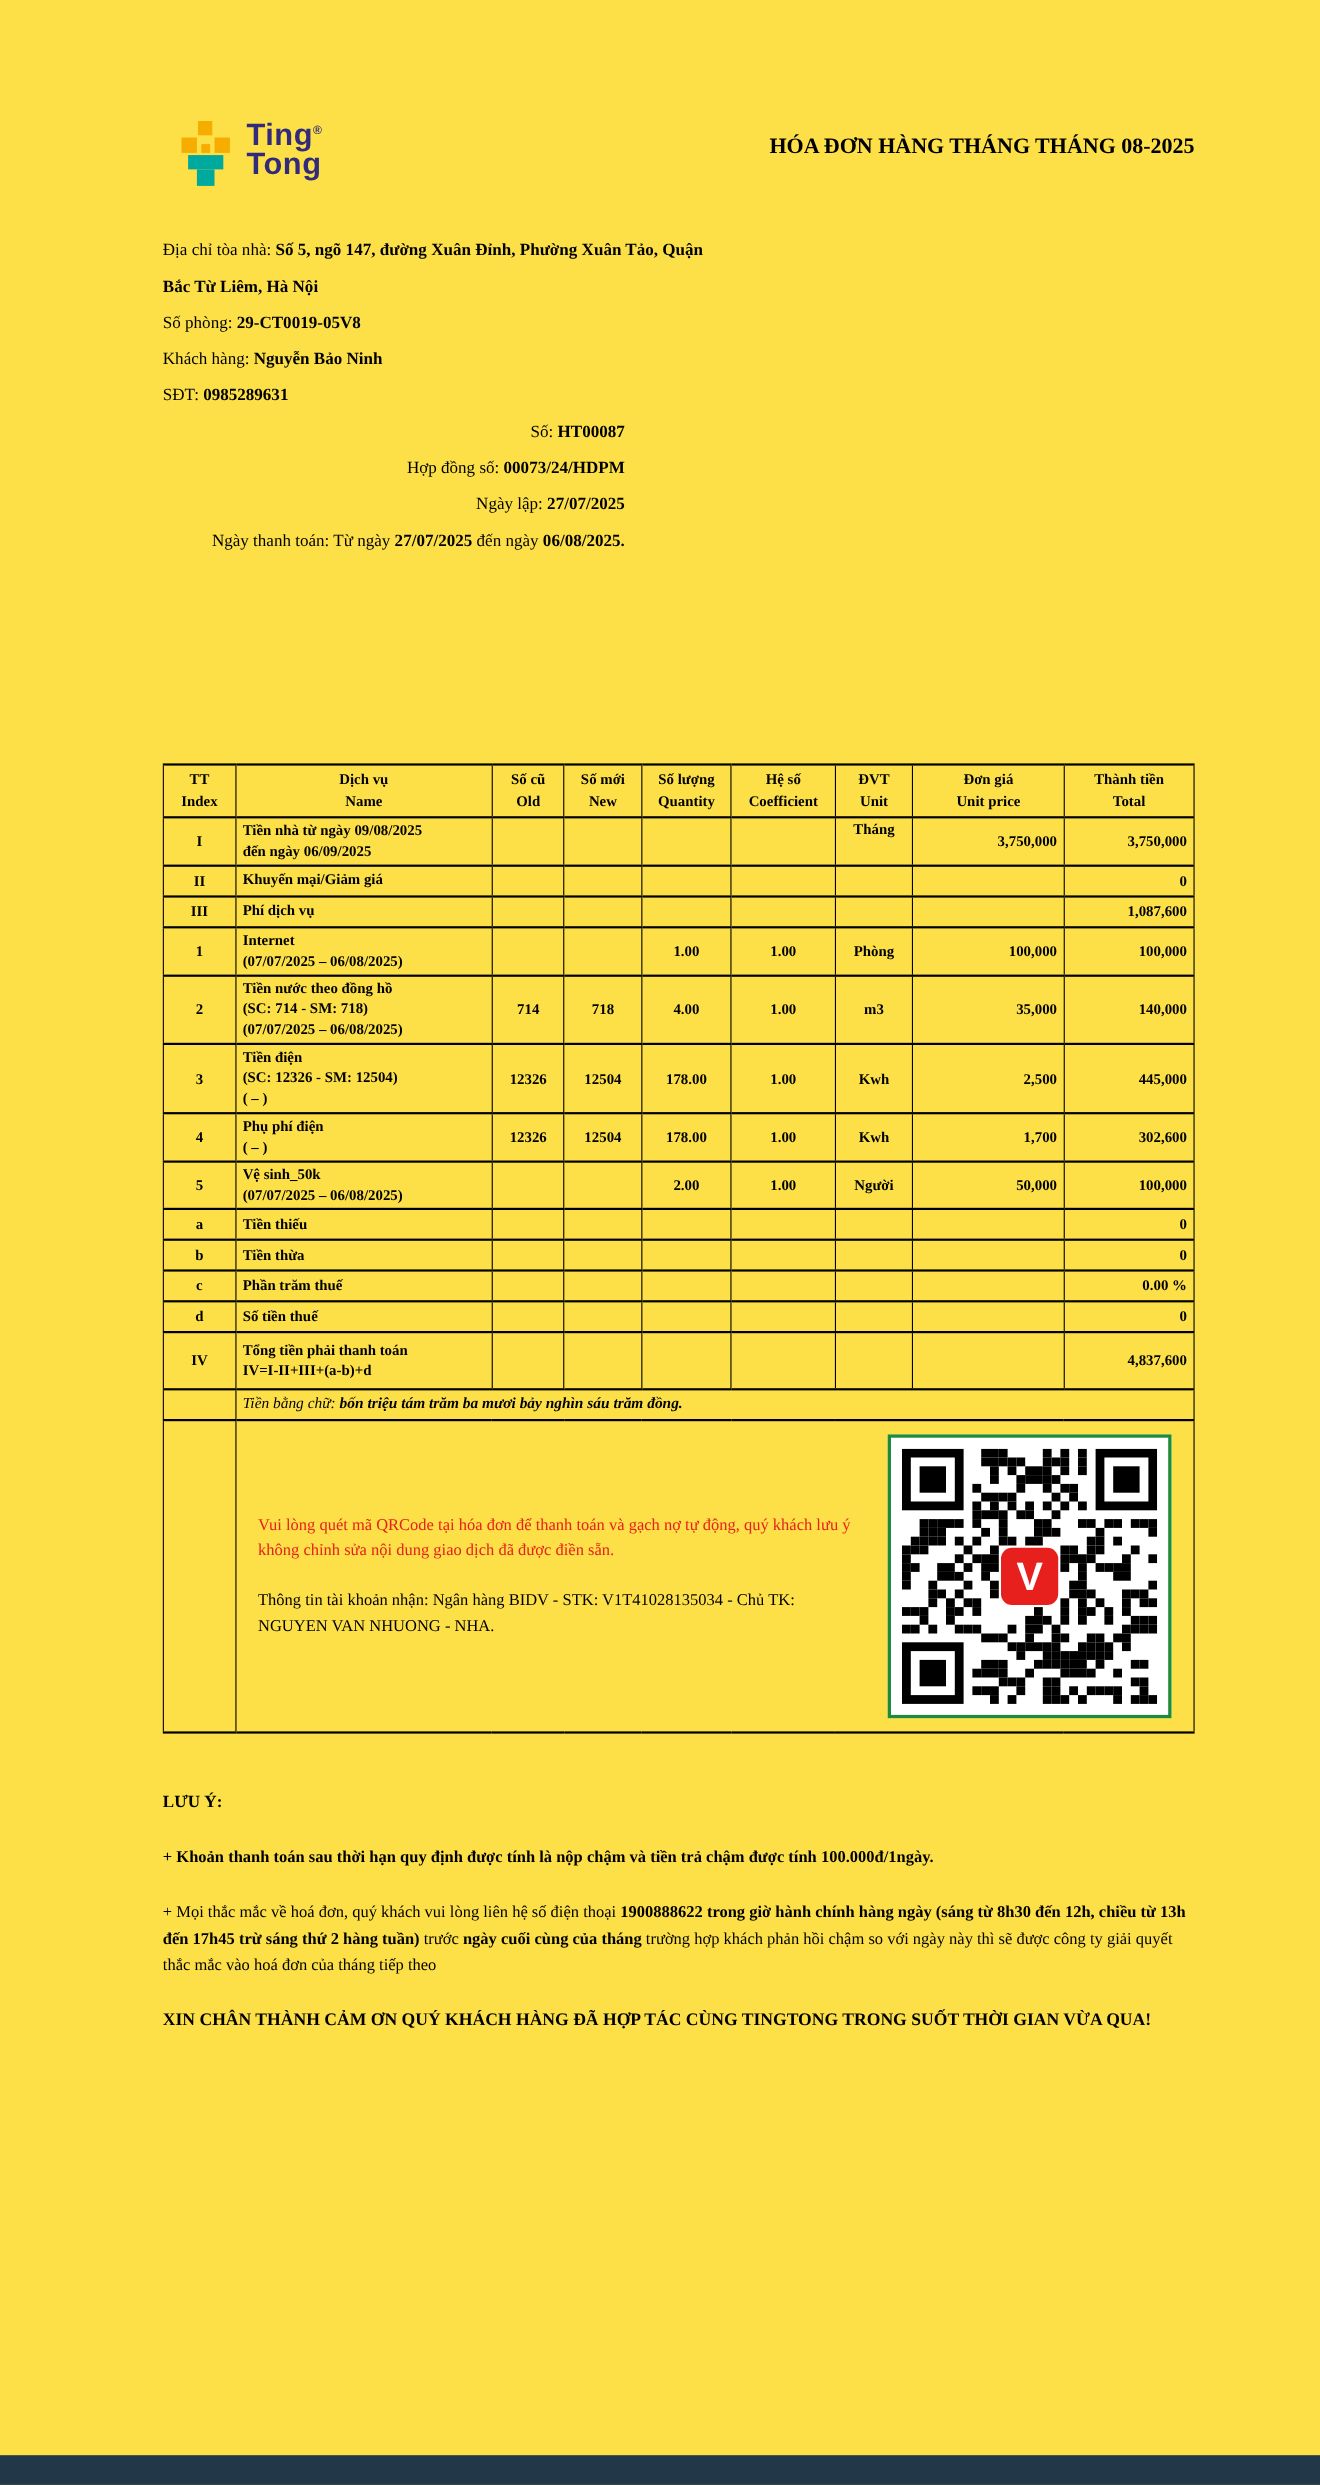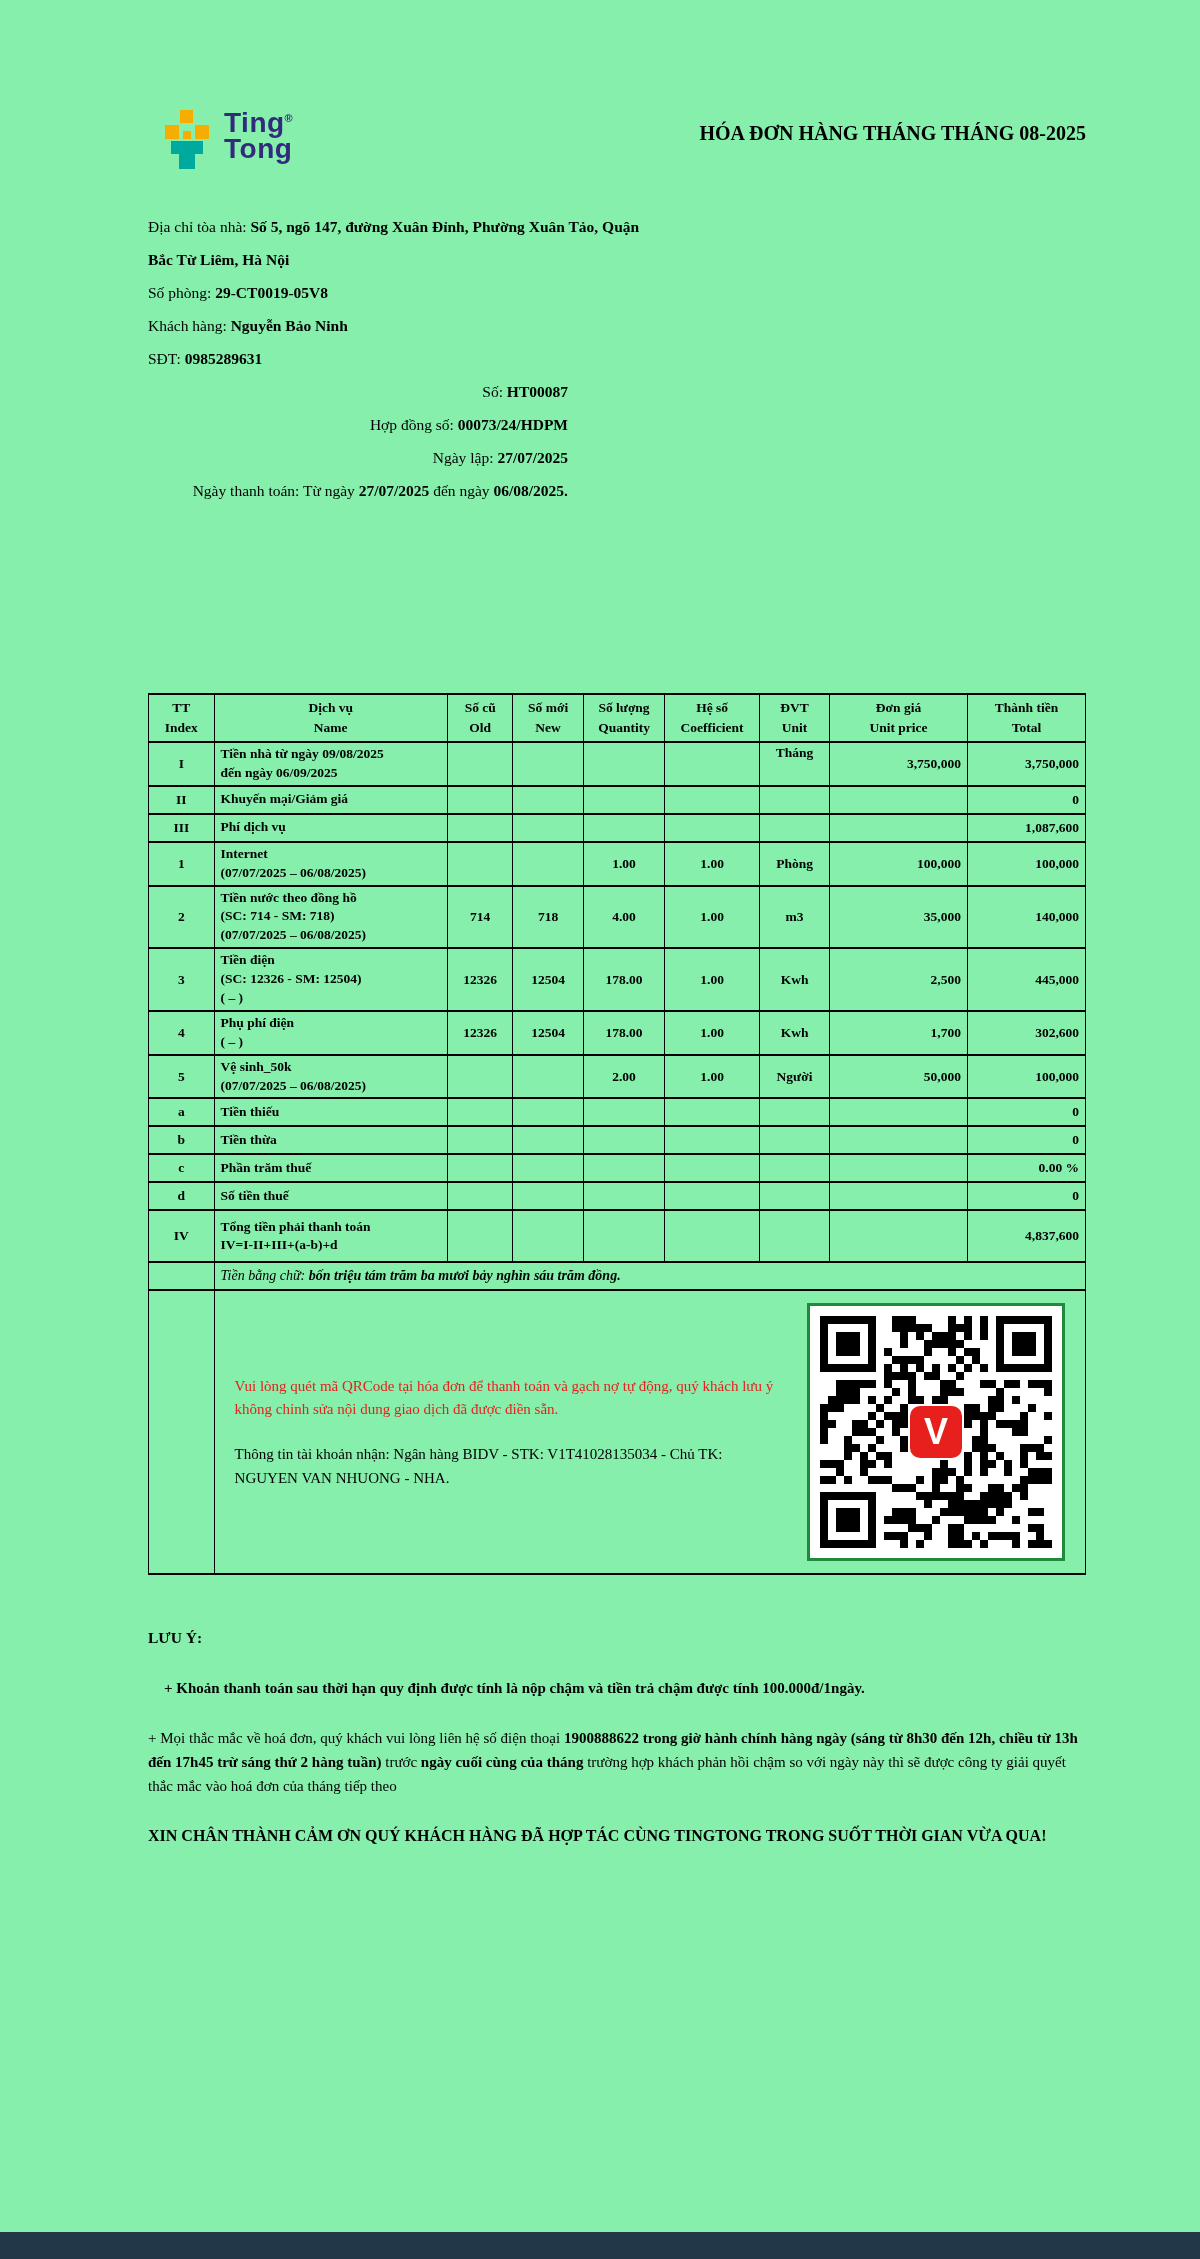--- a/index.html
+++ b/index.html
@@ -1,19 +1,19 @@
 <!DOCTYPE html>
 <html><head>
 <meta charset="utf-8">
 <style>
   html,body{margin:0;padding:0;background:#ffffff;}
   .page{
     position:relative;
     width:1200px;height:2259px;
-    background:#86efac;
+    background:#fde047;
     font-family:"Liberation Serif", serif;
     color:#000;
     overflow:hidden;
   }
   .content{position:absolute;left:148px;top:110px;width:938px;}
 
   
   .hdr{display:flex;justify-content:space-between;align-items:flex-start;}
   .logo{display:flex;align-items:flex-start;gap:10px;margin-left:12px;}
   .logo-text{
@@ -68,21 +68,21 @@
   .qr-v{
     position:absolute;left:50%;top:50%;transform:translate(-50%,-50%);
     width:52px;height:52px;border-radius:10px;background:#e8201d;
     display:flex;align-items:center;justify-content:center;
     font-family:"Liberation Sans", sans-serif;font-weight:bold;color:#fff;font-size:36px;
   }
 
   
   .notes{margin-top:54px;font-size:15px;}
   .nheading{font-weight:bold;font-size:15.5px;}
-  .n1{font-weight:bold;margin-top:30px;line-height:1.5;margin-left:16px;}
+  .n1{font-weight:bold;margin-top:30px;line-height:1.5;}
   .n2{margin-top:26px;line-height:1.6;font-weight:normal;}
   .n2 b{font-weight:bold;}
   .thanks{font-weight:bold;margin-top:26px;font-size:16px;line-height:1.5;}
 
   .footer-bar{position:absolute;left:0;bottom:0;width:1200px;height:27px;}
 </style>
 </head>
 <body>
 
 <div class="page">

